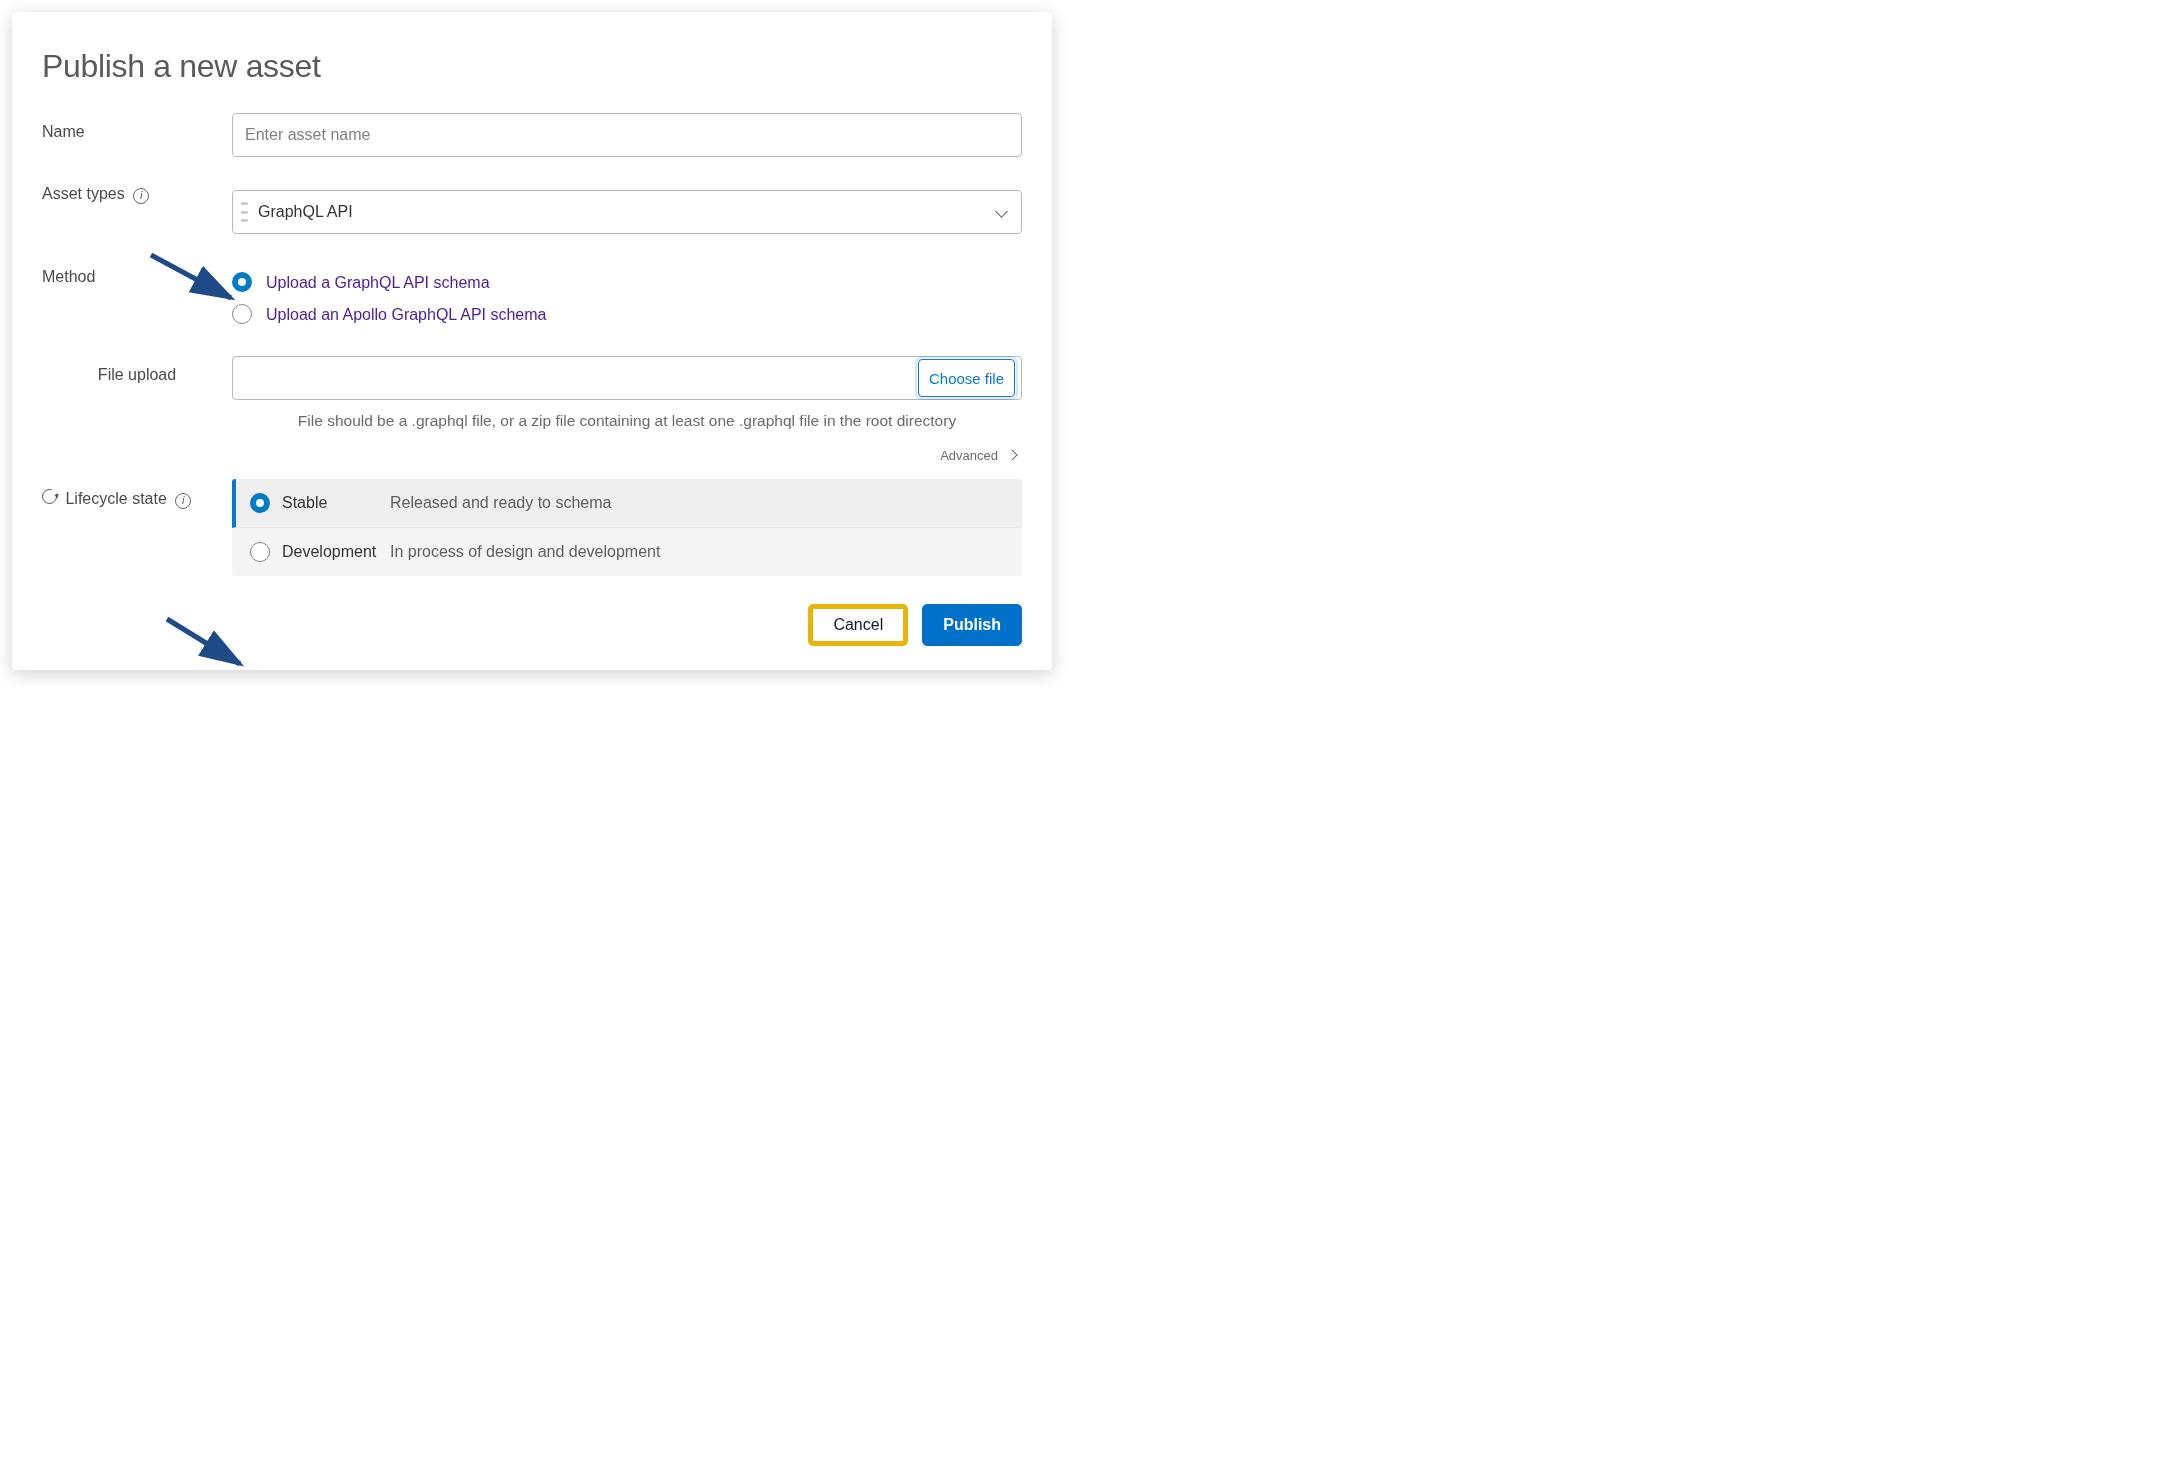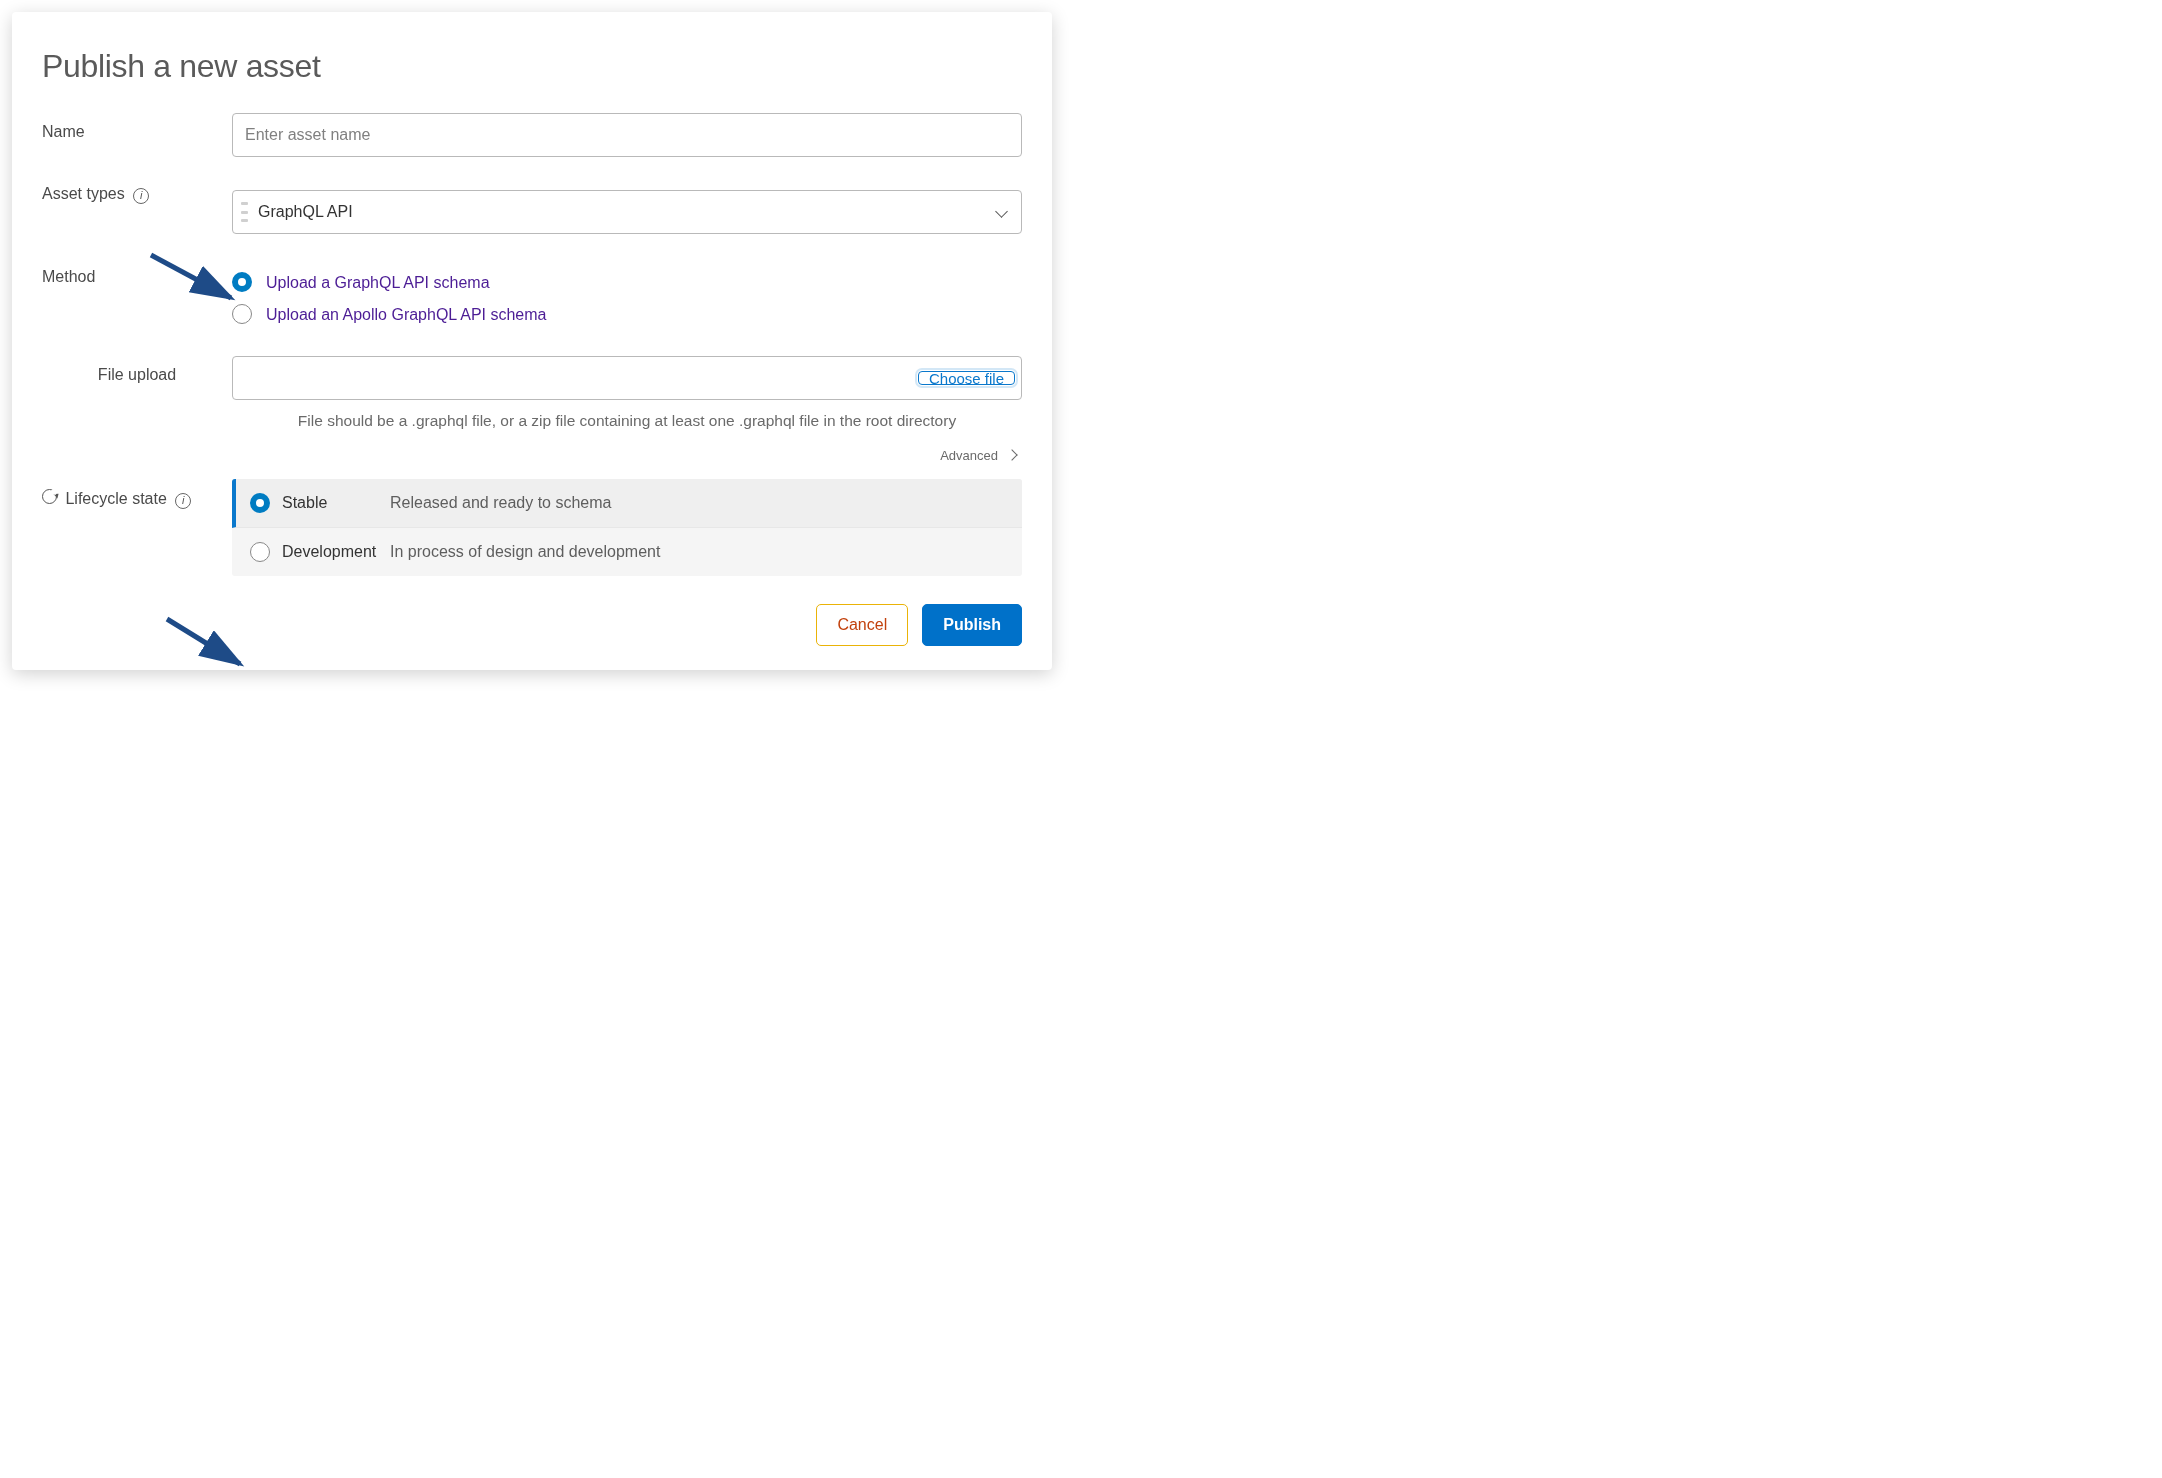--- a/index.html
+++ b/index.html
@@ -123,21 +123,21 @@
     background:#fff;
   }
   .radio-circle.checked {
     border:6px solid #007cc2;
   }
   .file-box {
     justify-content:flex-end;
     padding-right:6px;
   }
   .choose-file-btn {
-    height:14px;
+    height:38px;
     padding: 0 10px;
     border:1px solid #0a78cc;
     border-radius:4px;
     color:#0a78cc;
     background:#fff;
     font-size:15px;
     display:flex;align-items:center;
     cursor:pointer;
     outline: 2px solid rgba(10,120,204,0.18);
     outline-offset: 1px;
@@ -240,22 +240,22 @@
   .btn {
     height:42px;
     padding:0 20px;
     border-radius:5px;
     font-size:16px;
     cursor:pointer;
     display:flex;align-items:center;
   }
   .btn-secondary {
     background:#fff;
-    border:1px solid #eab308;
-    color:#c2410c;
+    border:5px solid #eab308;
+    color:#0f172a;
   }
   .btn-primary {
     background:#0071c9;
     border:1px solid #0071c9;
     color:#fff;
     font-weight:600;
   }
   
   .arrow {
     position:absolute;

